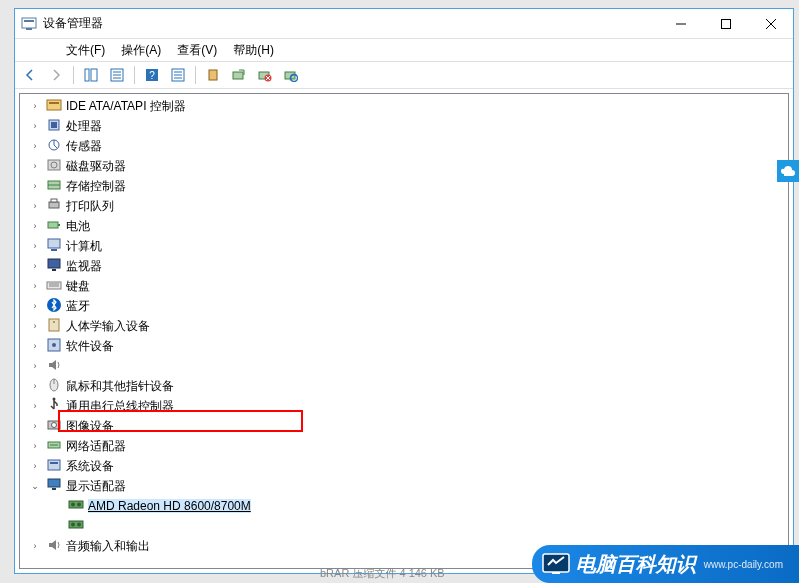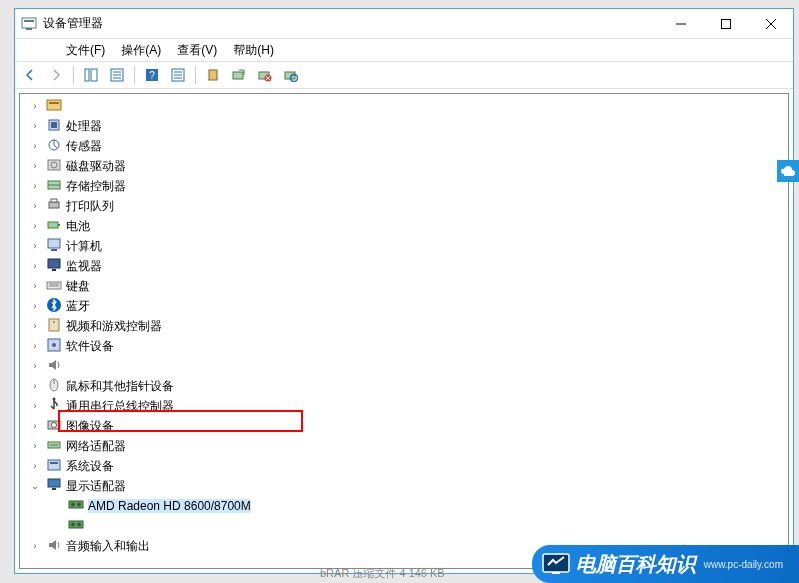--- a/index.html
+++ b/index.html
@@ -303,20 +303,21 @@
 
   <div class="tree-container">
     <div class="tree-scroll">
       <div class="tree" id="tree-root">
           <div class="tree-item">
             <span class="expander">›</span>
             <span><svg class="dev-icon" viewBox="0 0 16 16">
                 <rect x="1" y="3" width="14" height="10" fill="#f0d080" stroke="#a07020"></rect>
                 <rect x="3" y="5" width="10" height="2" fill="#a07020"></rect>
               </svg></span>
+            <span class="tree-label">IDE ATA/ATAPI 控制器</span>
           </div>
           <div class="tree-item">
             <span class="expander">›</span>
             <span><svg class="dev-icon" viewBox="0 0 16 16">
                 <rect x="3" y="3" width="10" height="10" fill="#c8d8e8" stroke="#4060a0"></rect>
                 <rect x="5" y="5" width="6" height="6" fill="#4060a0"></rect>
               </svg></span>
             <span class="tree-label">处理器</span>
           </div>
           <div class="tree-item">
@@ -391,21 +392,21 @@
                 <path d="M6 5 L10 11 L8 13 L8 3 L10 5 L6 11" fill="none" stroke="#fff" stroke-width="1.2"></path>
               </svg></span>
             <span class="tree-label">蓝牙</span>
           </div>
           <div class="tree-item">
             <span class="expander">›</span>
             <span><svg class="dev-icon" viewBox="0 0 16 16">
                 <rect x="3" y="2" width="10" height="12" fill="#e8e0c0" stroke="#a08040"></rect>
                 <circle cx="8" cy="5" r="1" fill="#a08040"></circle>
               </svg></span>
-            <span class="tree-label">视频和游戏控制器</span>
+            <span class="tree-label">人体学输入设备</span>
           </div>
           <div class="tree-item">
             <span class="expander">›</span>
             <span><svg class="dev-icon" viewBox="0 0 16 16">
                 <rect x="2" y="2" width="12" height="12" fill="#c8d8e8" stroke="#4060a0"></rect>
                 <circle cx="8" cy="8" r="2" fill="#4060a0"></circle>
               </svg></span>
             <span class="tree-label">软件设备</span>
           </div>
           <div class="tree-item">
@@ -462,21 +463,21 @@
                 <rect x="6" y="11" width="4" height="2" fill="#204060"></rect>
               </svg></span>
             <span class="tree-label">显示适配器</span>
           </div>
           <div class="tree-item child">
             <span><svg class="dev-icon" viewBox="0 0 16 16">
                 <rect x="1" y="4" width="14" height="7" fill="#60a060" stroke="#306030"></rect>
                 <circle cx="5" cy="7.5" r="2" fill="#306030"></circle>
                 <circle cx="11" cy="7.5" r="2" fill="#306030"></circle>
               </svg></span>
-            <span class="tree-label selected" style="background: rgb(204, 232, 255);">AMD Radeon HD 8600/8700M</span>
+            <span class="tree-label selected" style="background: rgb(204, 232, 255); text-decoration: underline;">AMD Radeon HD 8600/8700M</span>
           </div>
           <div class="tree-item child">
             <span><svg class="dev-icon" viewBox="0 0 16 16">
                 <rect x="1" y="4" width="14" height="7" fill="#60a060" stroke="#306030"></rect>
                 <circle cx="5" cy="7.5" r="2" fill="#306030"></circle>
                 <circle cx="11" cy="7.5" r="2" fill="#306030"></circle>
               </svg></span>
           </div>
           <div class="tree-item">
             <span class="expander">›</span>

